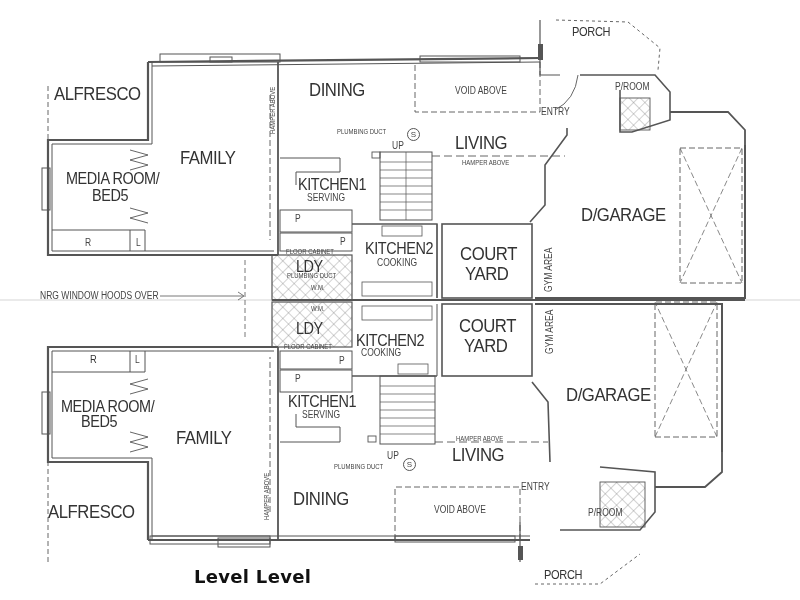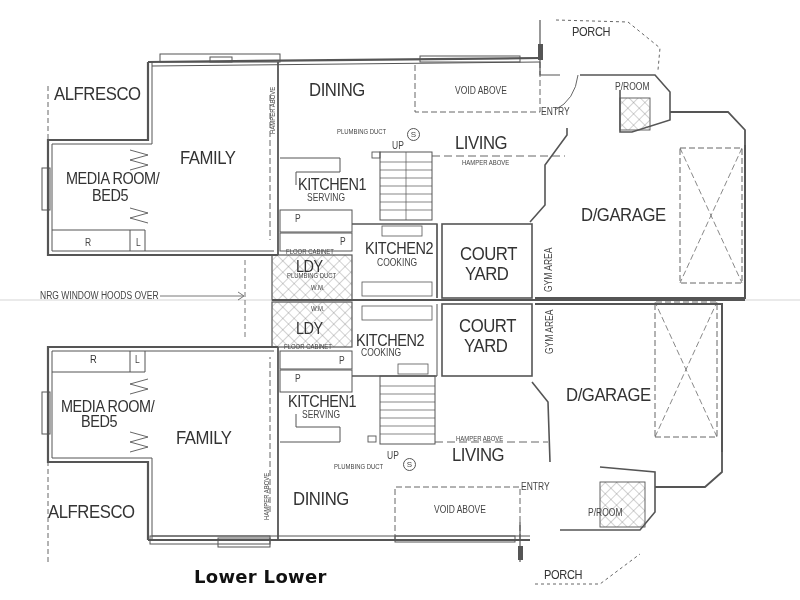--- a/index.html
+++ b/index.html
@@ -192,14 +192,14 @@
   <span class="lbl tiny" style="left:456px;top:435px">HAMPER ABOVE</span>
   <span class="lbl room" style="left:459px;top:316px">COURT</span>
   <span class="lbl room" style="left:464px;top:336px">YARD</span>
   <span class="lbl sub vert" style="left:545px;top:354px">GYM AREA</span>
   <span class="lbl room" style="left:566px;top:385px">D/GARAGE</span>
   <span class="lbl sub" style="left:521px;top:482px">ENTRY</span>
   <span class="lbl sub" style="left:434px;top:505px">VOID ABOVE</span>
   <span class="lbl sub" style="left:588px;top:508px">P/ROOM</span>
   <span class="lbl room-sm" style="left:544px;top:568px">PORCH</span>
 
-  <span class="lbl title" style="left:194px;top:568px">Lower Lower</span>
+  <span class="lbl title" style="left:194px;top:568px">Level Level</span>
 </div>
 
 </body></html>

